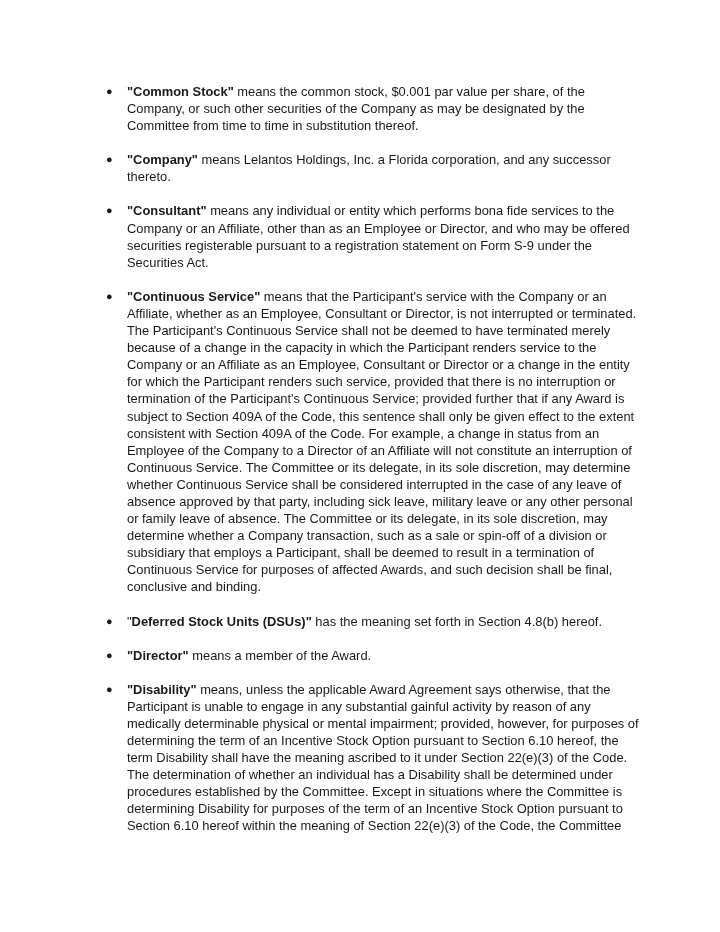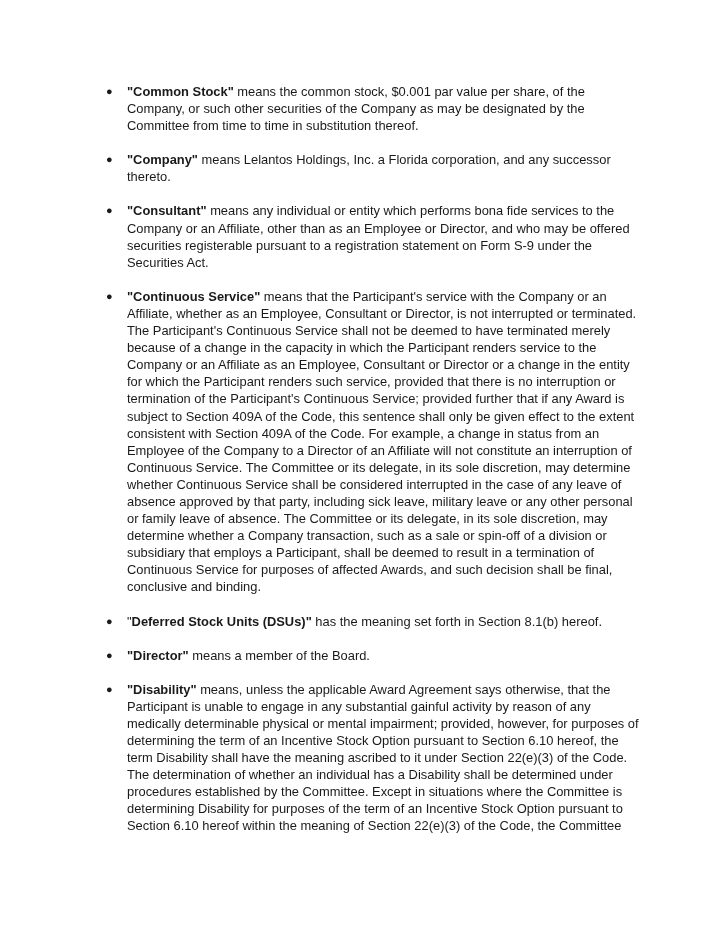--- a/index.html
+++ b/index.html
@@ -23,22 +23,22 @@
     <li class="item">
       <span class="bullet">●</span><span class="lq"></span><span class="term">"Company"</span><span> means Lelantos Holdings, Inc. a Florida corporation, and any successor thereto.</span>
     </li>
     <li class="item">
       <span class="bullet">●</span><span class="lq"></span><span class="term">"Consultant"</span><span> means any individual or entity which performs bona fide services to the Company or an Affiliate, other than as an Employee or Director, and who may be offered securities registerable pursuant to a registration statement on Form S-9 under the Securities Act.</span>
     </li>
     <li class="item">
       <span class="bullet">●</span><span class="lq"></span><span class="term">"Continuous Service"</span><span> means that the Participant's service with the Company or an Affiliate, whether as an Employee, Consultant or Director, is not interrupted or terminated. The Participant's Continuous Service shall not be deemed to have terminated merely because of a change in the capacity in which the Participant renders service to the Company or an Affiliate as an Employee, Consultant or Director or a change in the entity for which the Participant renders such service, provided that there is no interruption or termination of the Participant's Continuous Service; provided further that if any Award is subject to Section 409A of the Code, this sentence shall only be given effect to the extent consistent with Section 409A of the Code. For example, a change in status from an Employee of the Company to a Director of an Affiliate will not constitute an interruption of Continuous Service. The Committee or its delegate, in its sole discretion, may determine whether Continuous Service shall be considered interrupted in the case of any leave of absence approved by that party, including sick leave, military leave or any other personal or family leave of absence. The Committee or its delegate, in its sole discretion, may determine whether a Company transaction, such as a sale or spin-off of a division or subsidiary that employs a Participant, shall be deemed to result in a termination of Continuous Service for purposes of affected Awards, and such decision shall be final, conclusive and binding.</span>
     </li>
     <li class="item">
-      <span class="bullet">●</span><span class="lq">"</span><span class="term">Deferred Stock Units (DSUs)"</span><span> has the meaning set forth in Section 8.1(b) hereof.</span>
+      <span class="bullet">●</span><span class="lq">"</span><span class="term">Deferred Stock Units (DSUs)"</span><span> has the meaning set forth in Section 4.8(b) hereof.</span>
     </li>
     <li class="item">
-      <span class="bullet">●</span><span class="lq"></span><span class="term">"Director"</span><span> means a member of the Board.</span>
+      <span class="bullet">●</span><span class="lq"></span><span class="term">"Director"</span><span> means a member of the Award.</span>
     </li>
     <li class="item">
       <span class="bullet">●</span><span class="lq"></span><span class="term">"Disability"</span><span> means, unless the applicable Award Agreement says otherwise, that the Participant is unable to engage in any substantial gainful activity by reason of any medically determinable physical or mental impairment; provided, however, for purposes of determining the term of an Incentive Stock Option pursuant to Section 6.10 hereof, the term Disability shall have the meaning ascribed to it under Section 22(e)(3) of the Code. The determination of whether an individual has a Disability shall be determined under procedures established by the Committee. Except in situations where the Committee is determining Disability for purposes of the term of an Incentive Stock Option pursuant to Section 6.10 hereof within the meaning of Section 22(e)(3) of the Code, the Committee</span>
     </li>
   </ul>
 </div>
 
 </body></html>

